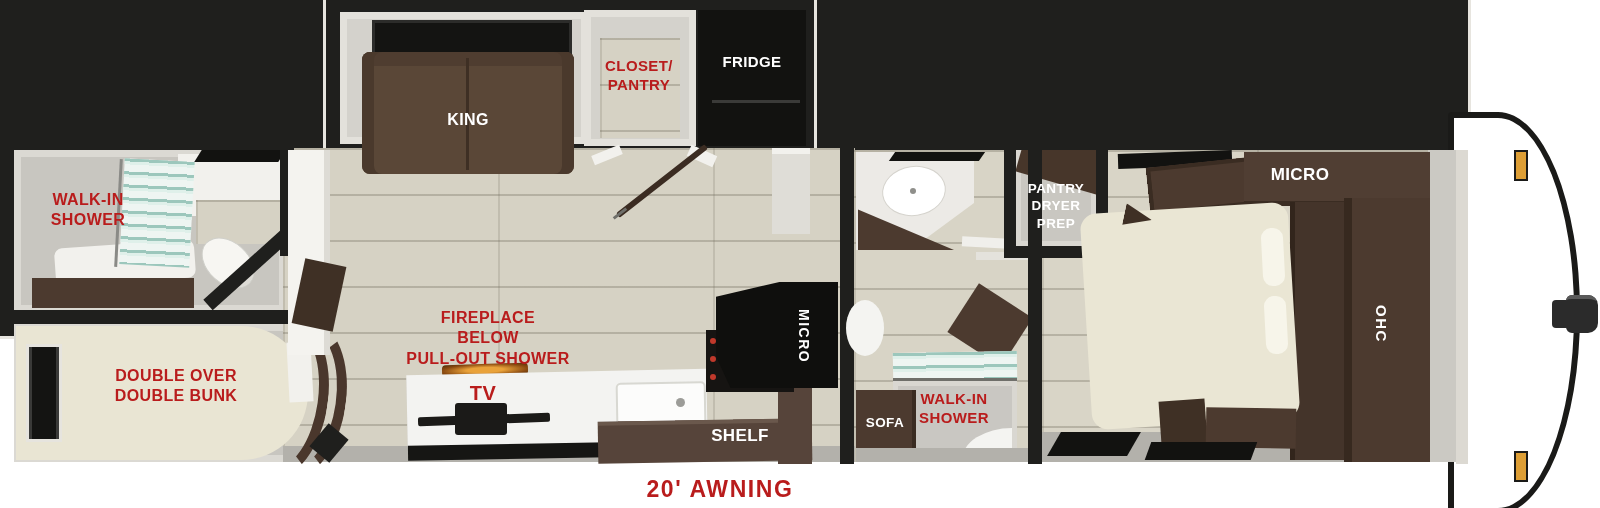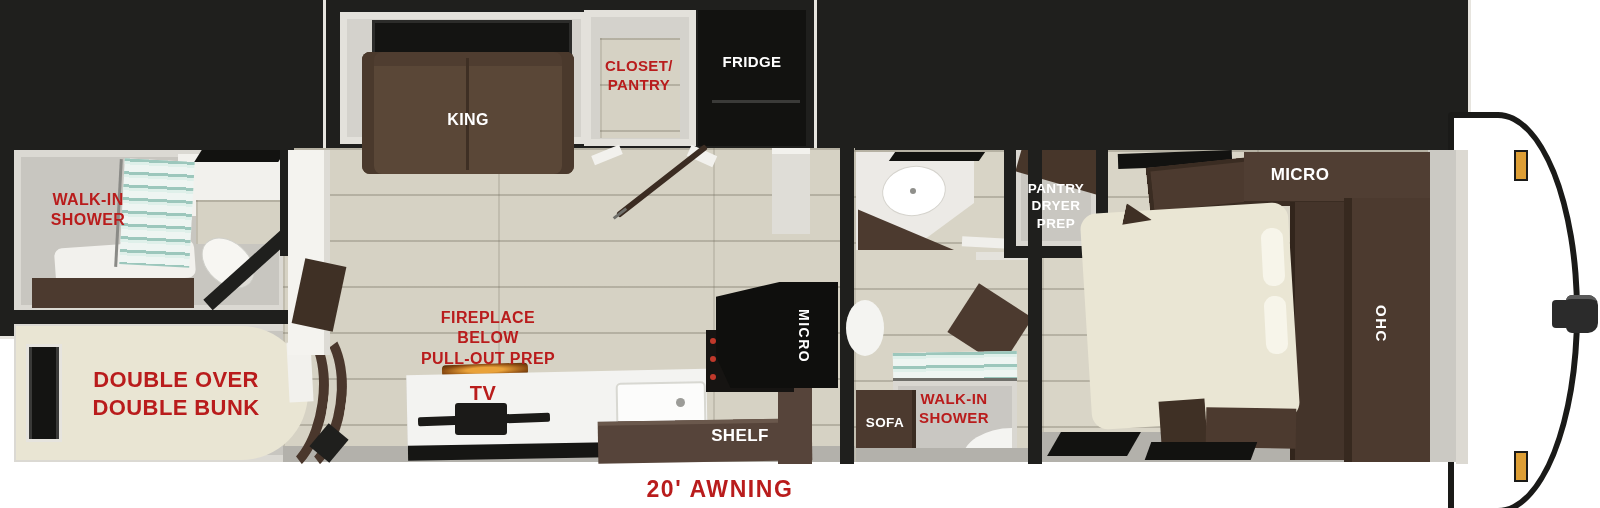--- a/index.html
+++ b/index.html
@@ -151,29 +151,29 @@
   <div class="abs" style="left:1262px;top:228px;width:22px;height:58px;background:#f7f5ea;border-radius:10px;transform:rotate(-3deg);"></div>
   <div class="abs" style="left:1265px;top:296px;width:22px;height:58px;background:#f7f5ea;border-radius:10px;transform:rotate(-3deg);"></div>
   <div class="abs dkbrown" style="left:1124px;top:206px;width:28px;height:22px;transform:rotate(12deg);clip-path:polygon(0 0,100% 50%,0 100%);"></div>
   <div class="abs dkbrown" style="left:1160px;top:400px;width:46px;height:44px;transform:rotate(-4deg);"></div>
   <div class="abs" style="left:1206px;top:408px;width:90px;height:40px;background:#4c3a2f;transform:rotate(1deg);"></div>
   <div class="abs blackbox" style="left:1054px;top:432px;width:80px;height:24px;transform:skewX(-30deg);"></div>
   <div class="abs blackbox" style="left:1148px;top:442px;width:106px;height:18px;transform:skewX(-20deg);"></div>
 
   <div class="lbl" style="left:22px;top:190px;width:132px;font-size:16px;">WALK-IN
 SHOWER</div>
-  <div class="lbl" style="left:86px;top:366px;width:180px;font-size:22px;">DOUBLE OVER
+  <div class="lbl" style="left:86px;top:366px;width:180px;font-size:16px;">DOUBLE OVER
 DOUBLE BUNK</div>
   <div class="lbl w" style="left:428px;top:110px;width:80px;font-size:16px;">KING</div>
   <div class="lbl" style="left:584px;top:56px;width:110px;font-size:15px;">CLOSET/
 PANTRY</div>
   <div class="lbl w" style="left:700px;top:52px;width:104px;font-size:15px;">FRIDGE</div>
   <div class="lbl" style="left:388px;top:308px;width:200px;font-size:16px;">FIREPLACE
 BELOW
-PULL-OUT PREP</div>
+PULL-OUT SHOWER</div>
   <div class="lbl" style="left:462px;top:381px;width:42px;font-size:20px;">TV</div>
   <div class="lbl w" style="left:680px;top:425px;width:120px;font-size:17px;">SHELF</div>
   <div class="lbl w vert" style="left:794px;top:298px;height:76px;font-size:14px;">MICRO</div>
   <div class="lbl" style="left:892px;top:389px;width:124px;font-size:15px;">WALK-IN
 SHOWER</div>
   <div class="lbl w" style="left:852px;top:414px;width:66px;font-size:13.5px;">SOFA</div>
   <div class="lbl w" style="left:1010px;top:180px;width:92px;font-size:13.5px;">PANTRY
 DRYER
 PREP</div>
   <div class="lbl w" style="left:1250px;top:164px;width:100px;font-size:17px;">MICRO</div>

